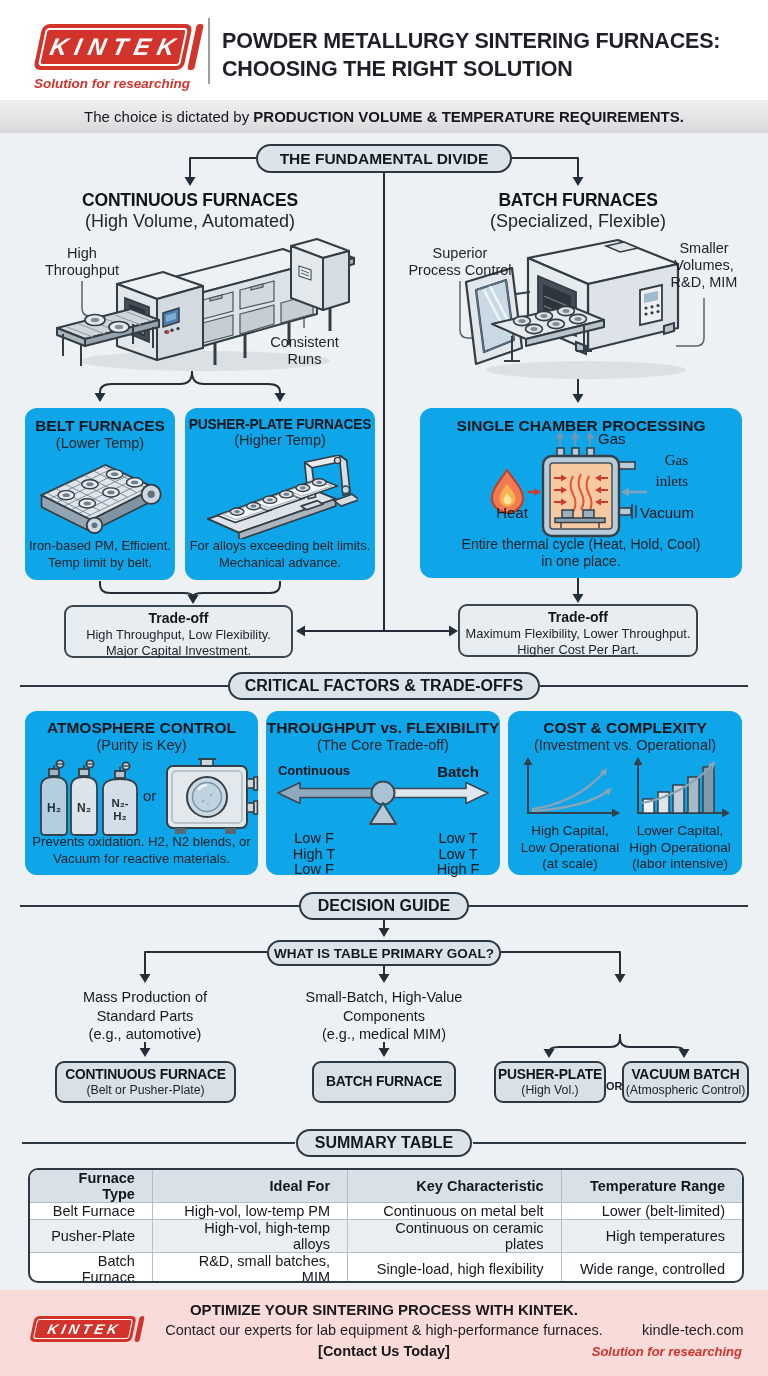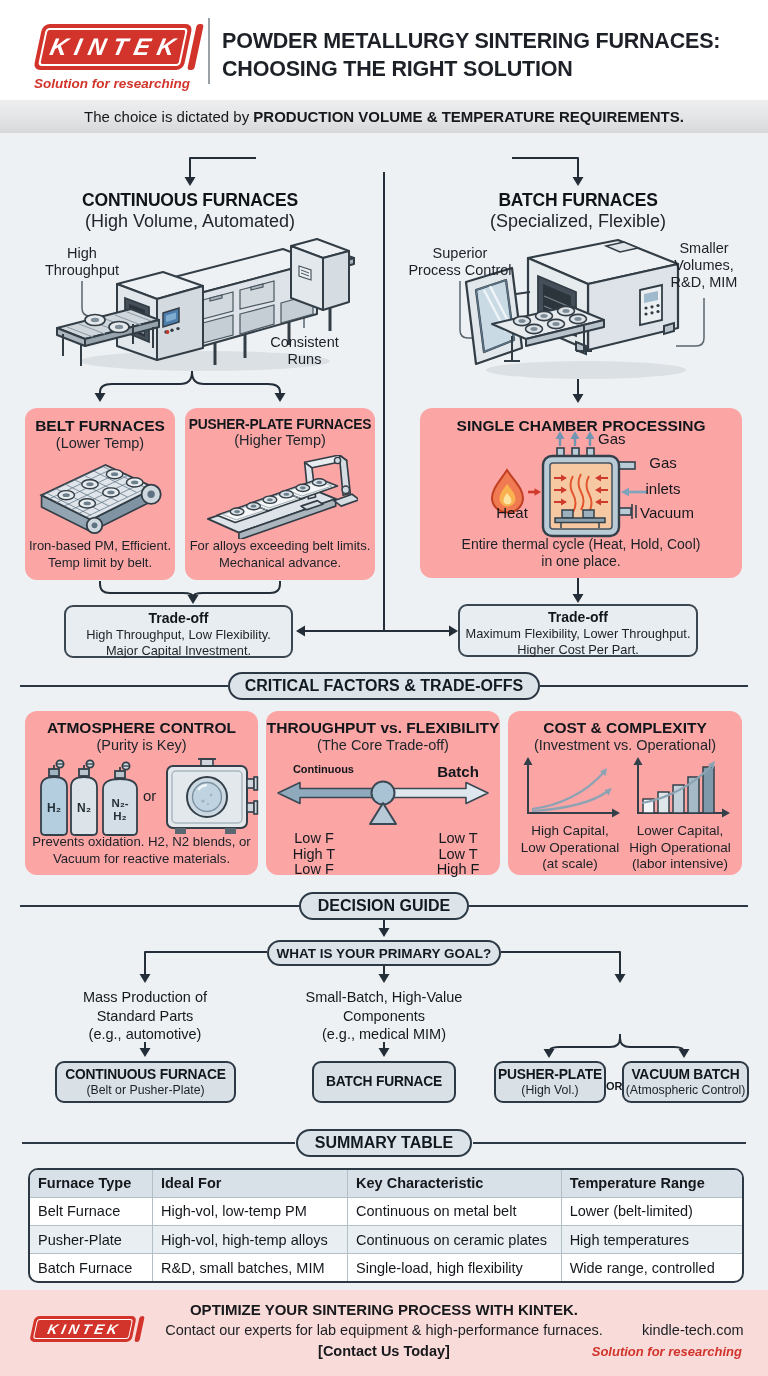--- a/index.html
+++ b/index.html
@@ -23,21 +23,21 @@
   
   #subbar { left:0; top:100px; width:768px; height:33px; background:linear-gradient(180deg,#eeeeef 0%,#e3e4e5 55%,#d7d8da 100%); display:flex; align-items:center; justify-content:center; z-index:2; }
   #subbar .t { font-size:15px; color:#15181c; }
 
   
   .pill { background:#dce4ea; border:2px solid #2c3944; border-radius:15px; color:#121a21; font-weight:bold; display:flex; align-items:center; justify-content:center; z-index:3; }
 
   .colhead-t { font-weight:bold; font-size:17.5px; color:#101419; letter-spacing:-0.2px; }
   .colhead-s { font-size:18px; color:#20262c; }
 
-  .card { background:#fca5a5; border-radius:12px; z-index:2; }
+  .card { background:#0ea5e9; border-radius:12px; z-index:2; }
   .card-title { font-weight:bold; font-size:15.5px; color:#11161b; }
   .card-sub { font-size:14.5px; color:#20262c; }
   .card-cap { font-size:13px; color:#1b2127; line-height:16.5px; }
 
   .callout { font-size:14.5px; color:#1b2127; line-height:17px; z-index:3; }
 
   .tradeoff { background:#e8edf1; border:2px solid #3a4650; border-radius:9px; z-index:2; }
   .tradeoff .tt { font-weight:bold; font-size:14px; color:#11161b; line-height:17px; padding-top:3px; }
   .tradeoff .tl { font-size:12.8px; color:#1b2127; line-height:15.5px; }
 
@@ -47,21 +47,21 @@
 
   .branch-txt { font-size:14.5px; color:#15191e; line-height:18.5px; z-index:2; }
 
   
   .dlab { font-size:15px; color:#14181d; z-index:3; }
 
   
   #sumtable { left:28px; top:1168px; width:716px; height:115px; border:2px solid #2c3944; border-radius:10px; overflow:hidden; z-index:2; background:#ffffff; }
   #sumtable table { width:100%; height:100%; border-collapse:collapse; font-size:14.5px; color:#14181d; }
   #sumtable th { background:#d8e1e7; font-weight:bold; }
-  #sumtable th, #sumtable td { border:1px solid #b3bfc7; text-align:left; vertical-align:middle; padding:0 8px; }
+  #sumtable th, #sumtable td { border:1px solid #b3bfc7; text-align:right; vertical-align:middle; padding:0 17px; }
   #sumtable tr.alt td { background:#e8eef1; }
   #sumtable th:first-child, #sumtable td:first-child { border-left:none; }
   #sumtable th:last-child, #sumtable td:last-child { border-right:none; }
   #sumtable tr:first-child th { border-top:none; }
   #sumtable tr:last-child td { border-bottom:none; }
 
   
   #footer { left:0; top:1290px; width:768px; height:86px; background:#f9dbd9; z-index:2; }
   #footer .f1 { font-weight:bold; font-size:15px; color:#17191c; }
   #footer .f2 { font-size:14.5px; color:#1b1f24; }
@@ -156,20 +156,23 @@
     <div class="abs" style="left:222px;top:27px;width:540px;">
       <div class="hdr-title">POWDER METALLURGY SINTERING FURNACES:</div>
       <div class="hdr-title">CHOOSING THE RIGHT SOLUTION</div>
     </div>
   </div>
 
   <div class="abs" id="subbar">
     <div class="t"><span>The choice is dictated by </span><b>PRODUCTION VOLUME &amp; TEMPERATURE REQUIREMENTS.</b></div>
   </div>
 
+  <div class="abs pill" style="left:256px;top:144px;width:256px;height:29px;font-size:15.5px;">
+      <span>THE FUNDAMENTAL DIVIDE</span>
+    </div>
 
   <div class="abs ctr z2" style="left:70px;top:190px;width:240px;">
     <div class="colhead-t">CONTINUOUS FURNACES</div>
     <div class="colhead-s">(High Volume, Automated)</div>
   </div>
   <div class="abs ctr z2" style="left:458px;top:190px;width:240px;">
     <div class="colhead-t">BATCH FURNACES</div>
     <div class="colhead-s">(Specialized, Flexible)</div>
   </div>
 
@@ -519,21 +522,21 @@
       <polygon points="151,62 159,57.5 159,66.5" fill="#7da3bd"></polygon>
 
       <path d="M37,40 C30,51 22,59 22,68 A15.5,14.5 0 0 0 53,68 C53,59 45,52 37,40 Z" fill="#f07a52" stroke="#c03f22" stroke-width="2"></path>
       <path d="M37,54 C32.5,60 29.5,64 29.5,69 A8,7.5 0 0 0 45.5,69 C45.5,64 42,60 37,54 Z" fill="#f9b04e"></path>
       <path d="M37,63 C35,66 33.5,68 33.5,70.5 A4,3.8 0 0 0 41.5,70.5 C41.5,68 39.5,66 37,63 Z" fill="#fde3a0"></path>
 
       <line x1="58" y1="62" x2="66" y2="62" stroke="#cf3a2a" stroke-width="2.6"></line>
       <polygon points="71,62 64.5,58.2 64.5,65.8" fill="#cf3a2a"></polygon>
     </svg>
     <div class="abs dlab" style="left:178px;top:22px;">Gas</div>
-    <div class="abs dlab" style="left:218px;top:42px;width:50px;line-height:26px;text-align:center;">Gas inlets</div>
+    <div class="abs dlab" style="left:218px;top:42px;width:50px;line-height:21px;text-align:right;font-family:Liberation Serif, serif;">Gas inlets</div>
     <div class="abs dlab" style="left:220px;top:96px;text-align:left;">Vacuum</div>
     <div class="abs dlab ctr" style="left:62px;top:96px;width:60px;">Heat</div>
   </div>
 
   <div class="abs tradeoff ctr" style="left:64px;top:605px;width:229px;height:53px;">
     <div class="tt">Trade-off</div>
     <div class="tl">High Throughput, Low Flexibility.</div>
     <div class="tl">Major Capital Investment.</div>
   </div>
   <div class="abs tradeoff ctr" style="left:458px;top:604px;width:240px;height:53px;">
@@ -603,21 +606,21 @@
     </svg>
     <div class="abs card-cap" style="left:0;right:0;bottom:8px;font-size:13.2px;line-height:17px;">
       <div>Prevents oxidation. H2, N2 blends, or</div>
       <div>Vacuum for reactive materials.</div>
     </div>
   </div>
 
   <div class="abs card ctr" style="left:266px;top:711px;width:234px;height:164px;">
     <div class="card-title" style="margin-top:8px;">THROUGHPUT vs. FLEXIBILITY</div>
     <div class="card-sub">(The Core Trade-off)</div>
-    <div class="abs" style="left:8px;top:52px;width:80px;font-weight:bold;font-size:11px;color:#11161b;text-align:right;">Continuous</div>
+    <div class="abs" style="left:8px;top:52px;width:80px;font-weight:bold;font-size:13px;color:#11161b;text-align:center;">Continuous</div>
     <div class="abs" style="left:152px;top:52px;width:80px;font-weight:bold;font-size:15px;color:#11161b;text-align:center;">Batch</div>
     <svg class="abs" style="left:8px;top:68px;" width="218" height="48" viewBox="0 0 218 48">
       <polygon points="4,14 26,3.5 26,9.5 106,9.5 106,18.5 26,18.5 26,24.5" fill="#8fa9bd" stroke="#3a4854" stroke-width="1.6" stroke-linejoin="round"></polygon>
       <polygon points="214,14 192,3.5 192,9.5 112,9.5 112,18.5 192,18.5 192,24.5" fill="#dee7ed" stroke="#3a4854" stroke-width="1.6" stroke-linejoin="round"></polygon>
       <circle cx="109" cy="14" r="11.5" fill="#a9c2d4" stroke="#3a4854" stroke-width="2"></circle>
       <polygon points="109,24 96,45 122,45" fill="#b7c9d6" stroke="#3a4854" stroke-width="2" stroke-linejoin="round"></polygon>
     </svg>
     <div class="abs" style="left:8px;top:120px;width:80px;font-size:14.5px;line-height:15.5px;color:#15191e;text-align:center;">
       <div>Low F</div>
       <div>High T</div>
@@ -673,21 +676,21 @@
       <div>Lower Capital,</div>
       <div>High Operational</div>
       <div>(labor intensive)</div>
     </div>
   </div>
 
   <div class="abs pill" style="left:299px;top:892px;width:170px;height:28px;font-size:16px;">
       <span>DECISION GUIDE</span>
     </div>
   <div class="abs pill" style="left:267px;top:940px;width:234px;height:26px;font-size:13.5px;border-radius:13px;">
-      <span>WHAT IS YOUR PRIMARY GOAL?</span>
+      <span>WHAT IS TABLE PRIMARY GOAL?</span>
     </div>
 
   <div class="abs ctr branch-txt" style="left:60px;top:988px;width:170px;">
     <div>Mass Production of</div>
     <div>Standard Parts</div>
     <div>(e.g., automotive)</div>
   </div>
   <div class="abs ctr branch-txt" style="left:294px;top:988px;width:180px;">
     <div>Small-Batch, High-Value</div>
     <div>Components</div>

